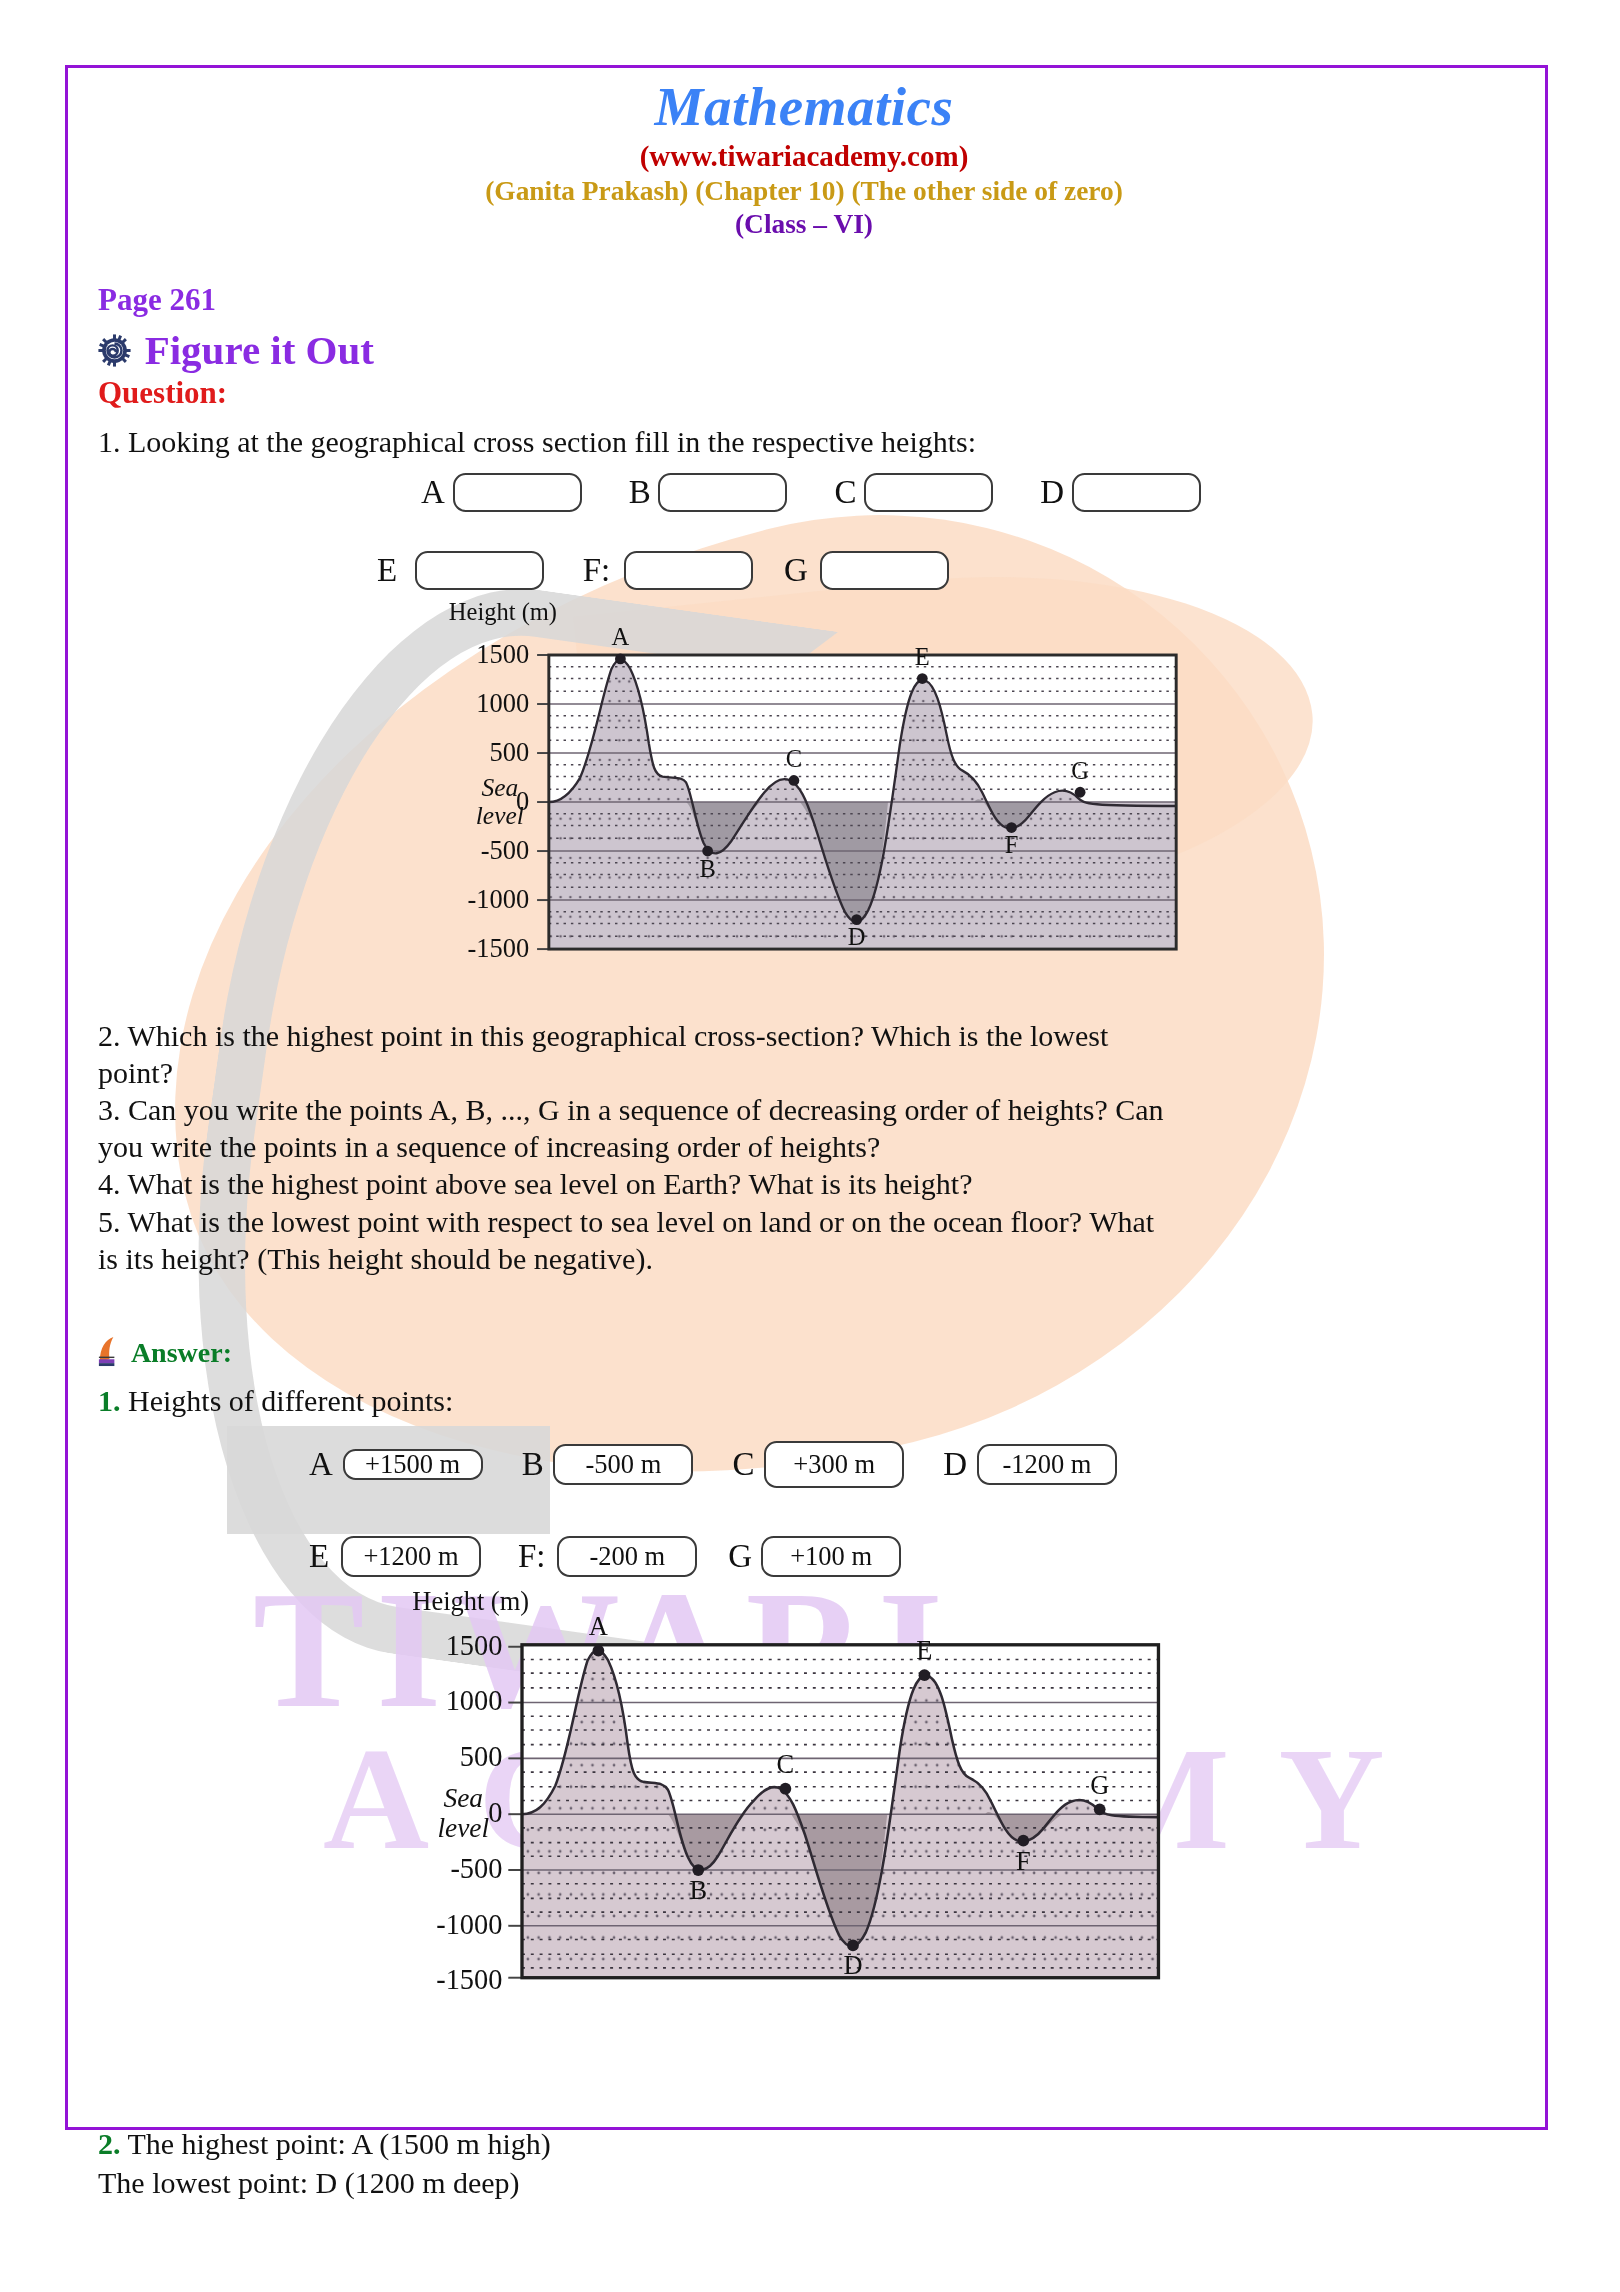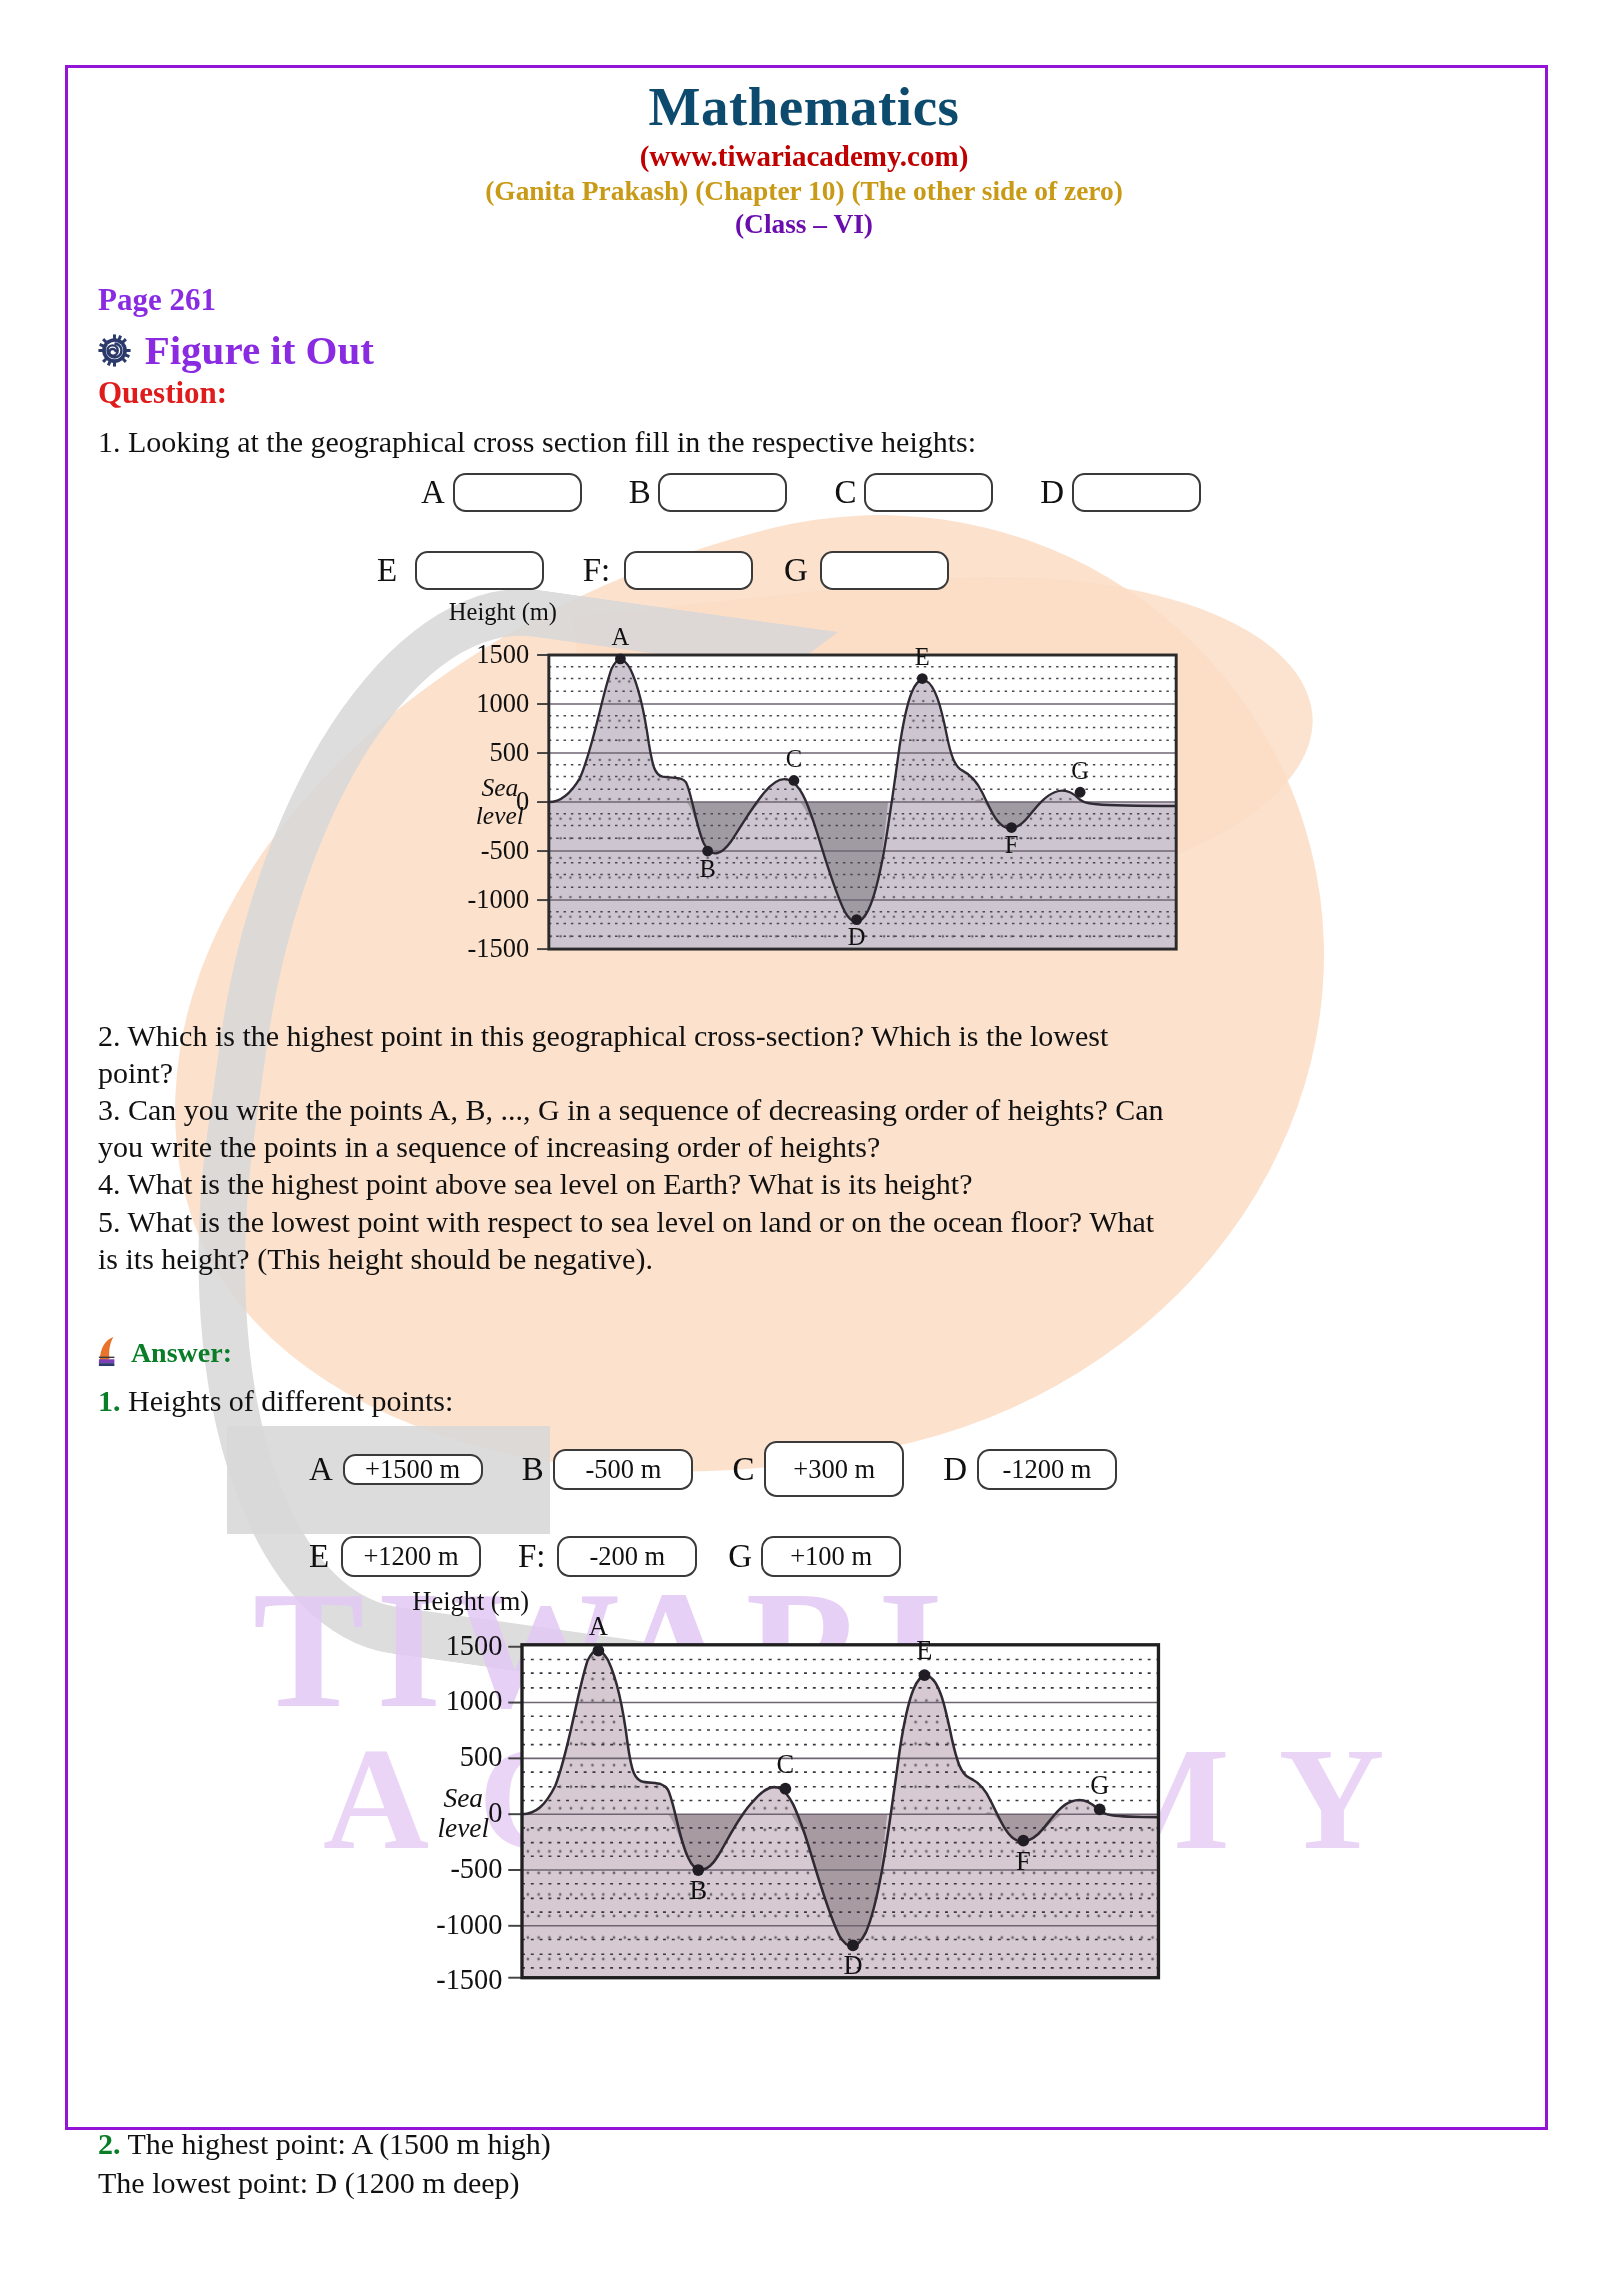--- a/index.html
+++ b/index.html
@@ -46,22 +46,22 @@
     font-family:"Liberation Serif",serif;font-weight:700;
     font-size:147px;letter-spacing:49px;color:#e3c8f4;opacity:.75;
     white-space:nowrap;line-height:1;
   }
 
   
   .content{position:absolute;left:0;top:0;width:1620px;height:2293px;z-index:10;}
 
   
   .hdr{position:absolute;left:74px;top:78px;width:1460px;text-align:center;}
-  .title{font-family:"Liberation Serif",serif;font-weight:bold;
-         font-size:55px;color:#0c4a6e;line-height:1.05;letter-spacing:0.5px;}
+  .title{font-family:"Liberation Serif",serif;font-weight:bold;font-style:italic;
+         font-size:55px;color:#3b82f6;line-height:1.05;letter-spacing:0.5px;}
   .site{font-family:"Liberation Serif",serif;font-weight:bold;font-size:29px;
         color:#c00000;margin-top:3.9px;}
   .chap{font-family:"Liberation Serif",serif;font-weight:bold;font-size:27.4px;
         color:#c99a16;margin-top:2.9px;}
   .cls {font-family:"Liberation Serif",serif;font-weight:bold;font-size:27.4px;
         color:#6a0dad;margin-top:2px;}
 
   
   .pageno{position:absolute;left:98px;top:282px;font-weight:bold;font-size:31px;color:#8a2be2;}
   .figrow{position:absolute;left:98px;top:326px;display:flex;align-items:center;gap:13.7px;}
@@ -389,21 +389,21 @@
     <span class="qnum-g">1.</span>
     <span>Heights of different points:</span>
   </div>
 
   <div class="boxrow" style="left:309px;top:1441px;">
     <span class="lbl">A</span>
     <span class="abox" style="width:140px;height:31px;margin-left:9.8px;">+1500 m</span>
     <span class="lbl" style="margin-left:39px;">B</span>
     <span class="abox" style="width:140px;height:41px;margin-left:9.8px;">-500 m</span>
     <span class="lbl" style="margin-left:39px;">C</span>
-    <span class="abox" style="width:140px;height:56px;margin-left:9.8px;">+300 m</span>
+    <span class="abox" style="width:140px;height:47px;margin-left:9.8px;">+300 m</span>
     <span class="lbl" style="margin-left:39px;">D</span>
     <span class="abox" style="width:140px;height:41px;margin-left:9.8px;">-1200 m</span>
   </div>
 
   <div class="boxrow" style="left:309px;top:1536px;">
     <span class="lbl">E</span>
     <span class="abox" style="width:140px;height:41px;margin-left:11.8px;">+1200 m</span>
     <span class="lbl" style="margin-left:37px;">F:</span>
     <span class="abox" style="width:140px;height:41px;margin-left:11.8px;">-200 m</span>
     <span class="lbl" style="margin-left:31px;">G</span>

